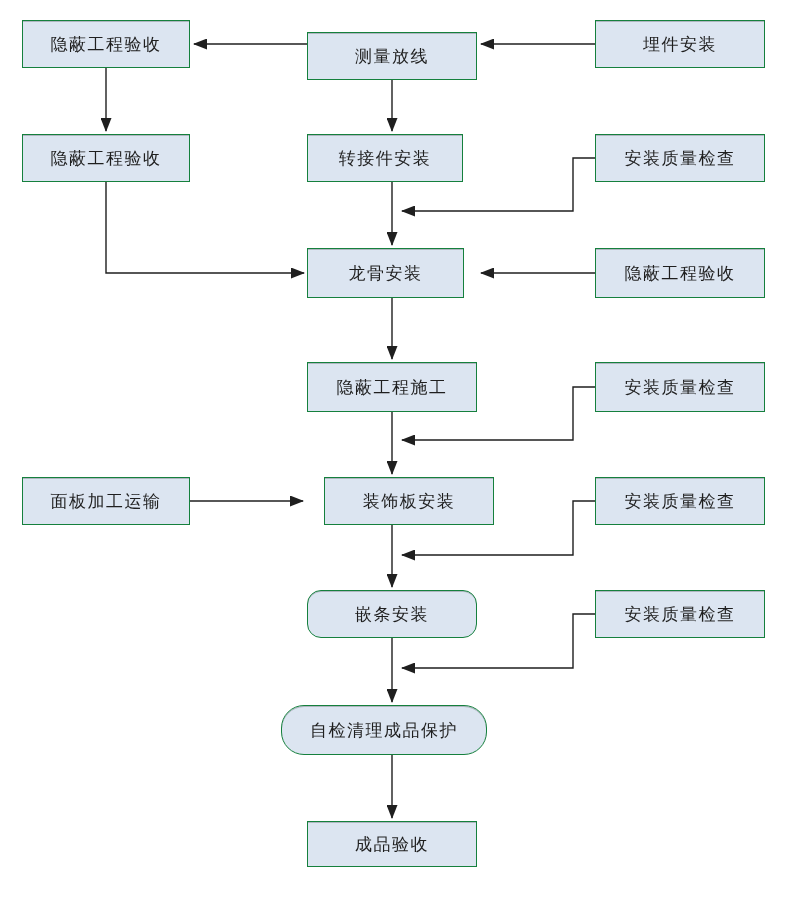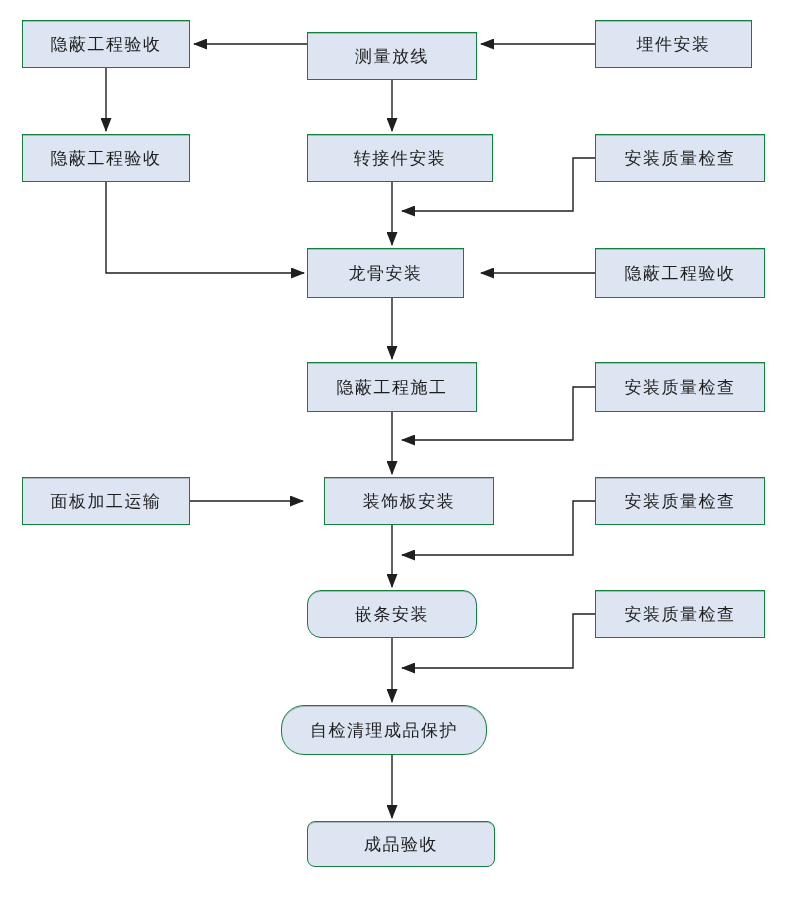--- a/index.html
+++ b/index.html
@@ -72,27 +72,27 @@
         <polyline points="392,755 392,818" fill="none" stroke="#1f1f1f" stroke-width="1.4" marker-end="url(#arrowhead)"></polyline>
       </g>
   </svg>
 
 <div class="node" style="left: 22px; top: 20px; width: 168px; height: 48px;">
       <span class="label">隐蔽工程验收</span>
     </div>
     <div class="node" style="left: 307px; top: 32px; width: 170px; height: 48px;">
       <span class="label">测量放线</span>
     </div>
-    <div class="node" style="left: 595px; top: 20px; width: 157px; height: 48px;">
+    <div class="node" style="left: 595px; top: 20px; width: 170px; height: 48px;">
       <span class="label">埋件安装</span>
     </div>
     <div class="node" style="left: 22px; top: 134px; width: 168px; height: 48px;">
       <span class="label">隐蔽工程验收</span>
     </div>
-    <div class="node" style="left: 307px; top: 134px; width: 186px; height: 48px;">
+    <div class="node" style="left: 307px; top: 134px; width: 156px; height: 48px;">
       <span class="label">转接件安装</span>
     </div>
     <div class="node" style="left: 595px; top: 134px; width: 170px; height: 48px;">
       <span class="label">安装质量检查</span>
     </div>
     <div class="node" style="left: 307px; top: 248px; width: 157px; height: 50px;">
       <span class="label">龙骨安装</span>
     </div>
     <div class="node" style="left: 595px; top: 248px; width: 170px; height: 50px;">
       <span class="label">隐蔽工程验收</span>
@@ -114,16 +114,16 @@
     </div>
     <div class="node" style="left: 307px; top: 590px; width: 170px; height: 48px; border-radius: 14px;">
       <span class="label">嵌条安装</span>
     </div>
     <div class="node" style="left: 595px; top: 590px; width: 170px; height: 48px;">
       <span class="label">安装质量检查</span>
     </div>
     <div class="node" style="left: 281px; top: 705px; width: 206px; height: 50px; border-radius: 23px;">
       <span class="label">自检清理成品保护</span>
     </div>
-    <div class="node" style="left: 307px; top: 821px; width: 188px; height: 46px; border-radius: 8px;">
+    <div class="node" style="left: 307px; top: 821px; width: 170px; height: 46px;">
       <span class="label">成品验收</span>
     </div>
   </div>
 
 </body></html>

